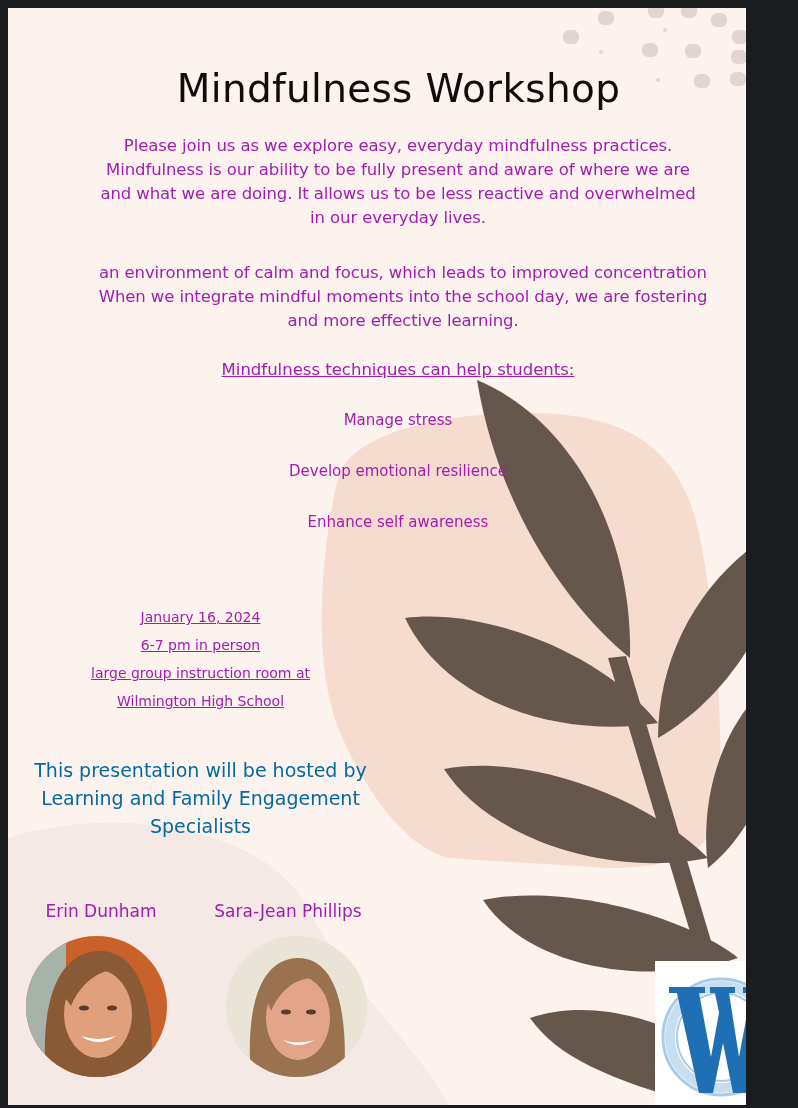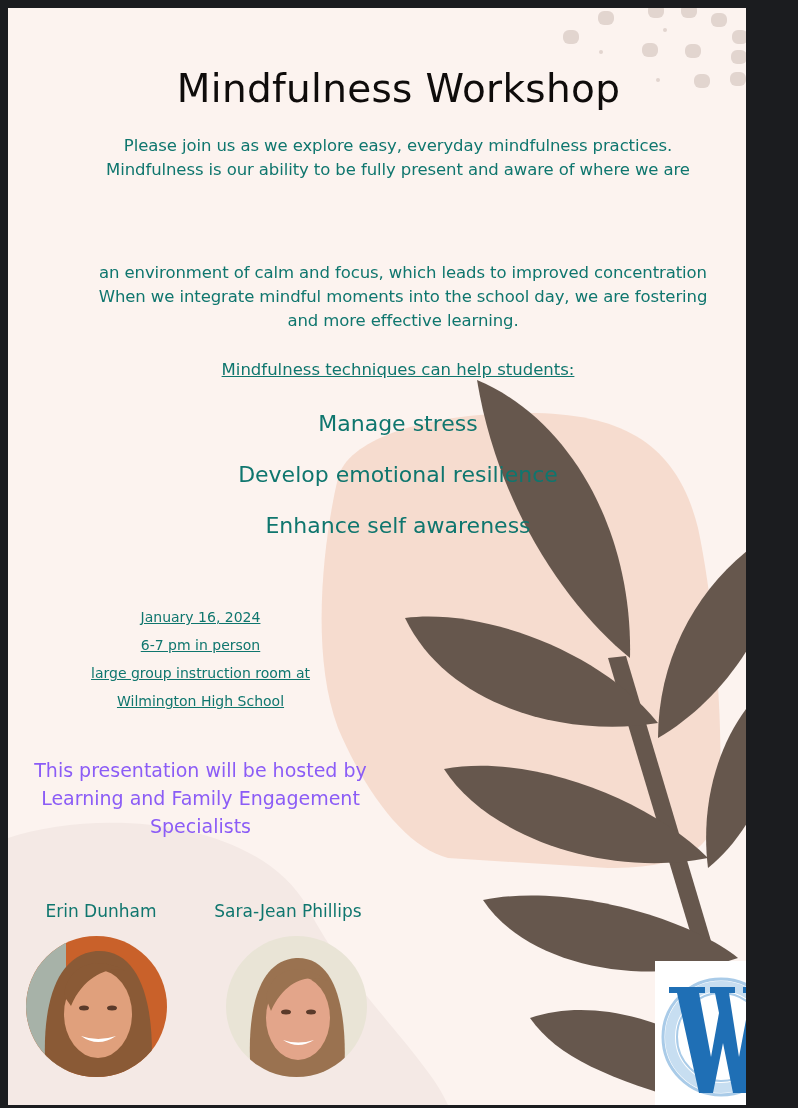--- a/index.html
+++ b/index.html
@@ -1,29 +1,29 @@
 <!DOCTYPE html>
 <html><head>
 <meta charset="utf-8">
 <style>
   html, body { margin:0; padding:0; }
   body { width:798px; height:1108px; background:#1b1c1f; position:relative; overflow:hidden;
          font-family:"DejaVu Sans", sans-serif; }
   .poster { position:absolute; left:8px; top:8px; width:738px; height:1097px; background:#fcf3ef; overflow:hidden; }
   .bg-svg { position:absolute; left:0; top:0; width:781px; height:1097px; }
-  .txt { position:absolute; color:#0f766e; text-align:center; white-space:nowrap; }
+  .txt { position:absolute; color:#a21caf; text-align:center; white-space:nowrap; }
   .title { left:0; width:781px; top:58px; font-size:39px; letter-spacing:0.3px; color:#0f0c0b; }
   .para { font-size:16.5px; line-height:24px; letter-spacing:-0.1px; }
   .p1 { left:60px; width:660px; top:126px; }
   .p2 { left:50px; width:690px; top:253px; }
   .help { left:100px; width:580px; top:352px; font-size:16.5px;text-decoration:underline; }
-  .benefit { left:150px; width:480px; font-size:22px; }
+  .benefit { left:150px; width:480px; font-size:15px; }
   .b1 { top:403px; } .b2 { top:454px; } .b3 { top:505px; }
   .event { left:0; width:385px; top:595px; font-size:14px; line-height:28px;text-decoration:underline; }
-  .host { left:0; width:385px; top:748px; font-size:19px; line-height:28px; color:#8b5cf6; }
+  .host { left:0; width:385px; top:748px; font-size:19px; line-height:28px; color:#0369a1; }
   .name { top:893px; font-size:17px; }
   .n1 { left:18px; width:150px; }
   .n2 { left:180px; width:200px;text-align:center; }
   .avatar { position:absolute; border-radius:50%; overflow:hidden; width:141px; height:141px; }
   .a1 { left:18px; top:928px; }
   .a2 { left:218px; top:928px; }
   .logo { position:absolute; left:647px; top:953px; width:128px; height:144px; background:#ffffff; }
 </style>
 </head>
 <body>
@@ -76,20 +76,22 @@
 
       <path d="M522 1010 C580 990 650 1010 700 1040 C710 1080 700 1097 690 1097 C600 1070 550 1050 522 1010 Z"></path>
     </g>
   </svg>
 
   <div class="txt title">Mindfulness Workshop</div>
 
   <div class="txt para p1">
     <div>Please join us as we explore easy, everyday mindfulness practices.</div>
     <div>Mindfulness is our ability to be fully present and aware of where we are</div>
+    <div>and what we are doing. It allows us to be less reactive and overwhelmed</div>
+    <div>in our everyday lives.</div>
   </div>
 
   <div class="txt para p2">
     <div>an environment of calm and focus, which leads to improved concentration</div>
     <div>When we integrate mindful moments into the school day, we are fostering</div>
     <div>and more effective learning.</div>
   </div>
 
   <div class="txt help">Mindfulness techniques can help students:</div>
   <div class="txt benefit b1">Manage stress</div>

